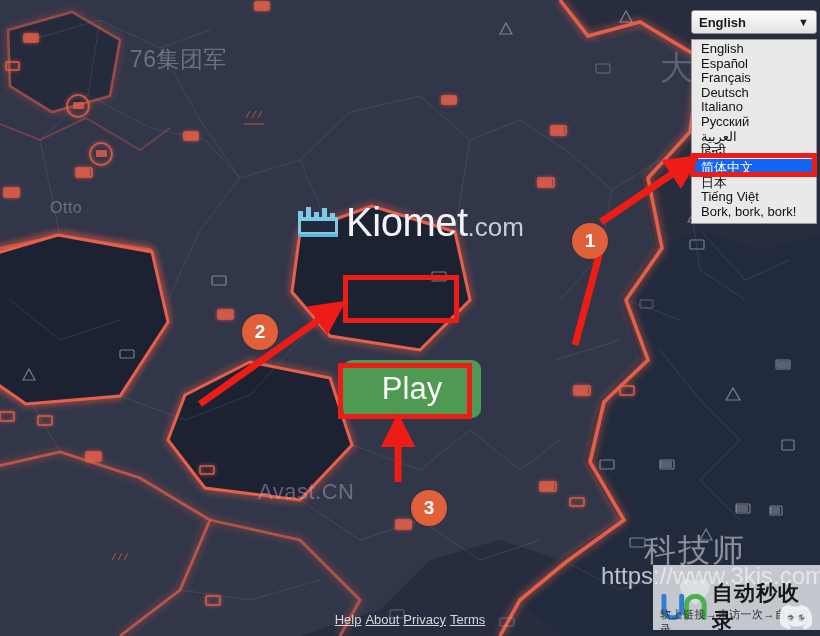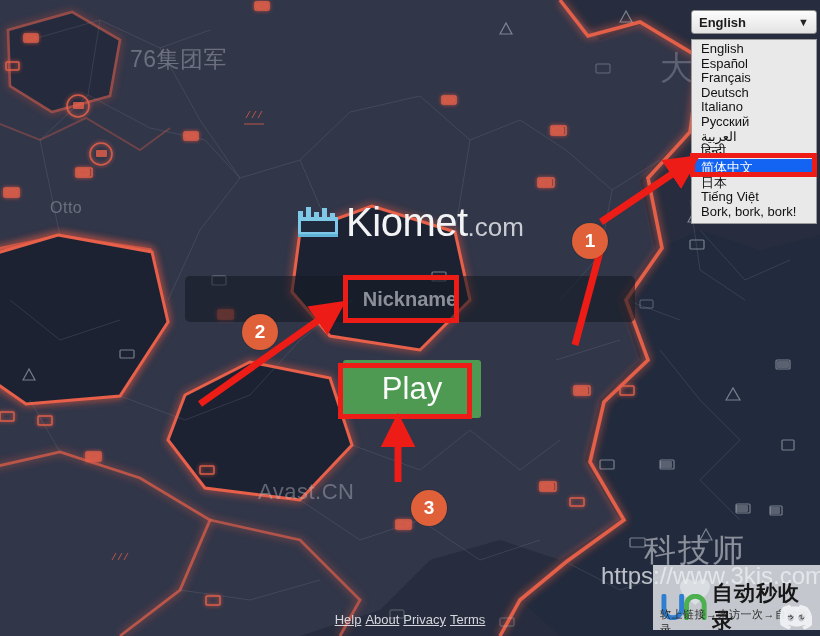--- a/index.html
+++ b/index.html
@@ -67,21 +67,21 @@
     font-size: 20px; font-weight: bold;
     color: #e8e9ec;
   }
   #nickname-input::placeholder { color: #8d9099; font-weight: bold; opacity: 1; }
 
   
   #play-button {
     position: absolute; left: 343px; top: 360px;
     width: 138px; height: 58px;
     background: #4f9a52;
-    border: none; border-radius: 3px;
+    border: none; border-radius: 9px;
     color: #fbfcfb;
     font-family: "Liberation Sans", sans-serif;
     font-size: 31px; font-weight: 400;
     cursor: pointer;
     letter-spacing: 0px;
   }
 
   
   #lang-wrap { position: absolute; left: 691px; top: 10px; width: 126px; }
   #lang-head {
@@ -382,23 +382,20 @@
         <rect x="18" y="7" width="5" height="6" fill="#7ec8e8"></rect>
         <rect x="26" y="3" width="5" height="10" fill="#7ec8e8"></rect>
         <rect x="34" y="8" width="5" height="5" fill="#7ec8e8"></rect>
         <rect x="5" y="16" width="34" height="11" fill="#1f2a3c"></rect>
         <rect x="2" y="29" width="40" height="3" fill="#5fb4d8"></rect>
       </svg>
       <div id="logo-text"><span>Kiomet</span><span id="logo-tld">.com</span></div>
     </div>
   </div>
 
-  <div id="nickname-bar">
-    <input id="nickname-input" type="text" placeholder="Nickname" style="">
-  </div>
 
   <button id="play-button">Play</button>
 
   <div id="lang-wrap">
     <div id="lang-head">
       <span>English</span>
       <span id="lang-caret">▼</span>
     </div>
     <div id="lang-list">
       <div class="lang-item">English</div>

